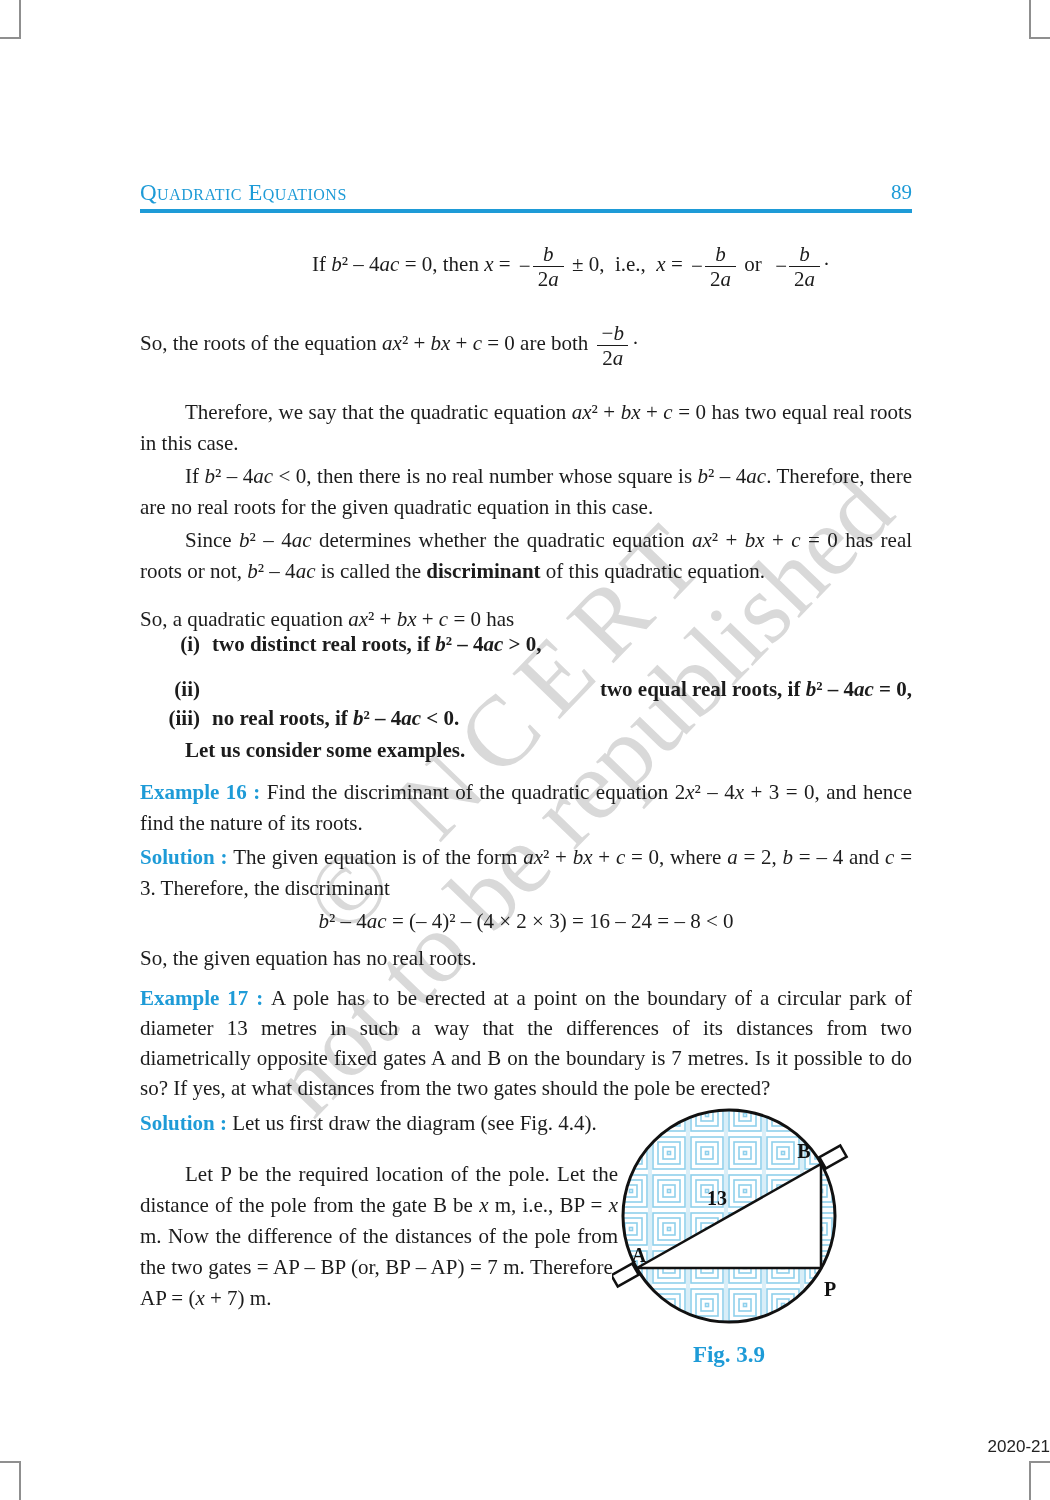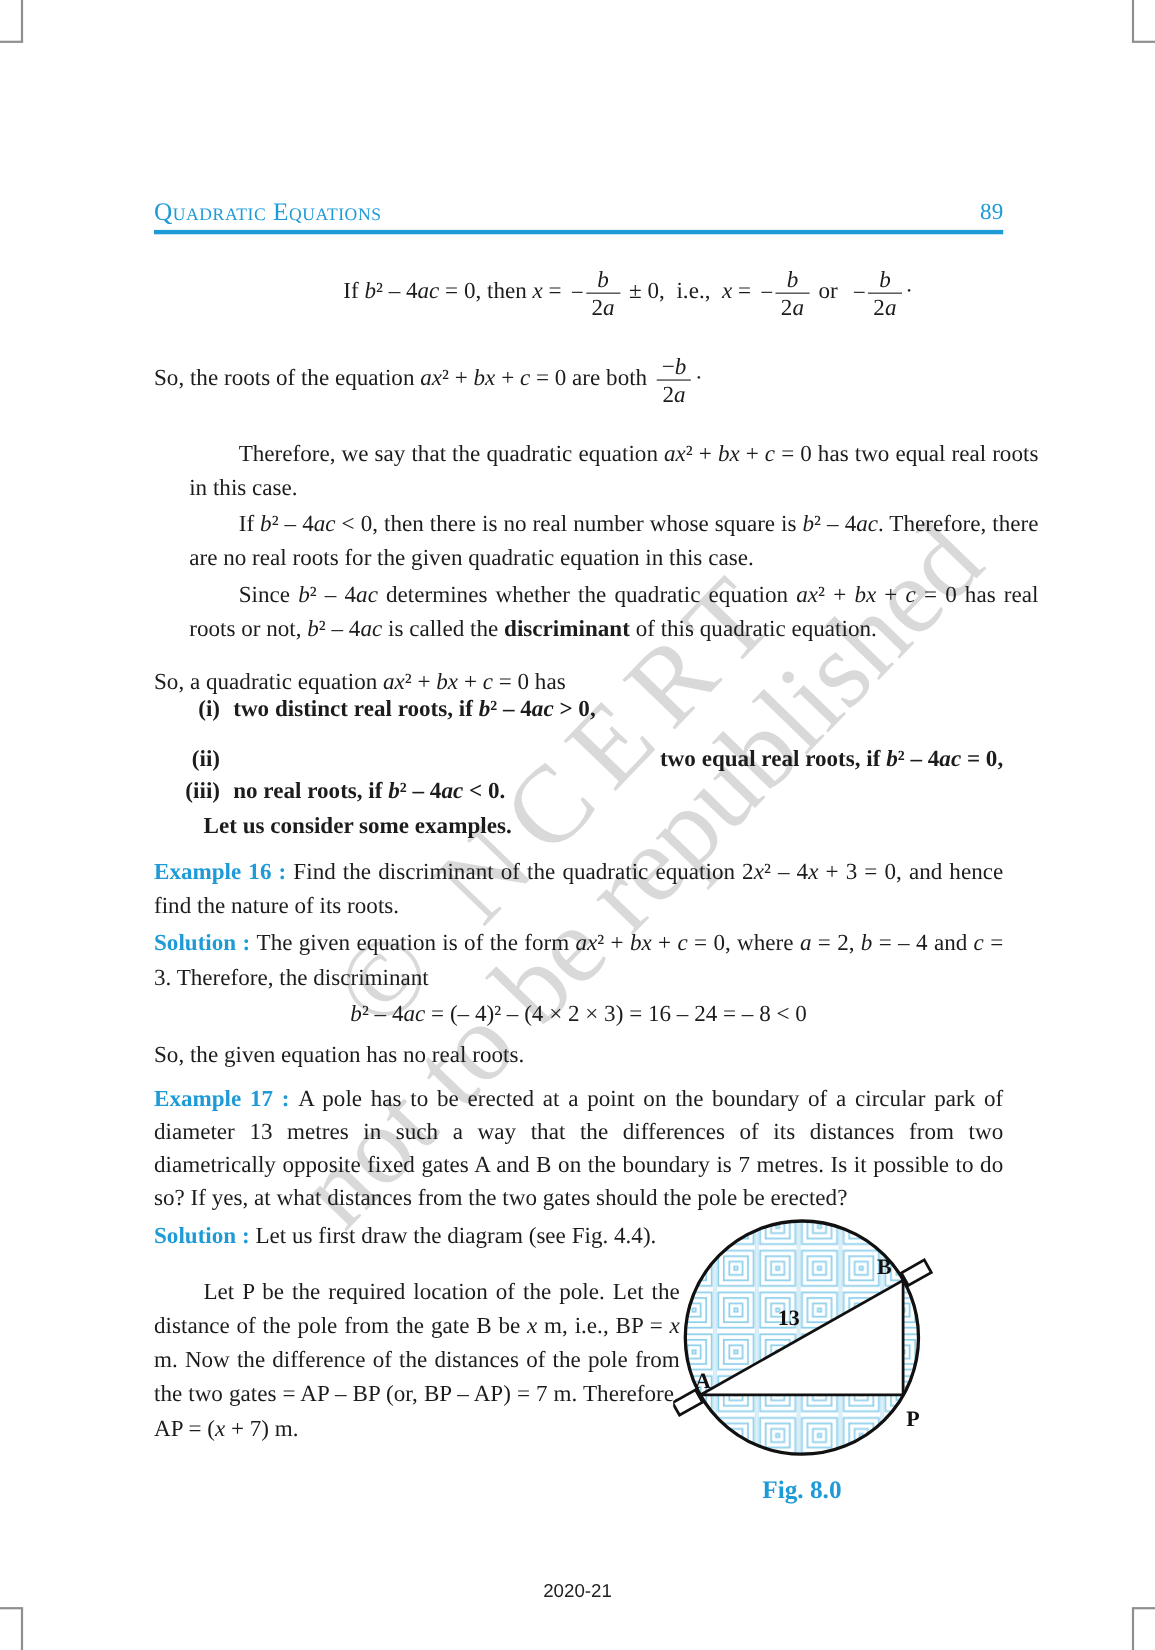--- a/index.html
+++ b/index.html
@@ -18,21 +18,21 @@
   
   .wm{position:absolute;left:545px;top:760px;transform:translate(-50%,-50%) rotate(-46deg);
       color:#d9d9d9;z-index:1;text-align:center;white-space:nowrap;line-height:1.02;}
   .wm .l1{font-size:100px;letter-spacing:.16em;}
   .wm .l2{font-size:100px;}
 
   
   .block{position:absolute;left:140px;width:772px;font-size:21px;line-height:31px;
          text-align:justify;z-index:2;}
   .center{text-align:center;}
-  .indent{text-indent:45px;margin-left:32px;}
+  .indent{text-indent:45px;}
   .pad45{padding-left:45px;}
   .it{font-style:italic;}
   .bd{font-weight:bold;}
   .blue{color:#1e9bd7;}
 
   
   .frac{display:inline-flex;align-items:center;vertical-align:middle;margin:0 3px;}
   .frac .pre{margin-right:2px;}
   .frac .stack{display:inline-flex;flex-direction:column;align-items:center;line-height:1.05;}
   .frac .num{display:block;padding:0 5px 1px;}
@@ -45,21 +45,21 @@
 
   
   .solcol{position:absolute;left:140px;top:1108px;width:478px;font-size:21px;
           line-height:31px;text-align:justify;z-index:2;}
   .solcol .p2{margin-top:20px;text-indent:45px;}
 
   .figwrap{position:absolute;left:612px;top:1096px;width:306px;height:252px;z-index:2;}
   .figcap{position:absolute;left:612px;top:1342px;width:234px;text-align:center;
           font-size:23px;font-weight:bold;color:#1e9bd7;z-index:2;}
 
-  .footer{position:absolute;left:0;top:1437px;width:1050px;text-align:center;
+  .footer{position:absolute;left:0;top:1437px;width:1050px;text-align:right;
           font-family:"Liberation Sans",sans-serif;font-size:17px;color:#222;z-index:2;}
 </style>
 </head>
 <body>
 
 <div class="page">
 
   <div class="crop" style="left:19px;top:0;width:2px;height:38px;"></div>
   <div class="crop" style="left:0;top:37px;width:21px;height:2px;"></div>
   <div class="crop" style="left:1029px;top:0;width:2px;height:38px;"></div>
@@ -150,17 +150,17 @@
       <circle cx="117" cy="120" r="106" fill="url(#tilepat)" stroke="#111111" stroke-width="3"></circle>
       <polygon points="25,172 209,68 209,172" fill="#ffffff" stroke="#111111" stroke-width="2.5" stroke-linejoin="miter"></polygon>
       <rect x="-12" y="-6.5" width="24" height="13" fill="#ffffff" stroke="#111111" stroke-width="2.5" transform="translate(221,61) rotate(-29.5)"></rect>
       <rect x="-12" y="-6.5" width="24" height="13" fill="#ffffff" stroke="#111111" stroke-width="2.5" transform="translate(13,179) rotate(-29.5)"></rect>
       <text x="105" y="109" text-anchor="middle" font-family="Liberation Serif, serif" font-size="20" font-weight="bold" fill="#111111">13</text>
       <text x="27" y="166" text-anchor="middle" font-family="Liberation Serif, serif" font-size="20" font-weight="bold" fill="#111111">A</text>
       <text x="192" y="62" text-anchor="middle" font-family="Liberation Serif, serif" font-size="20" font-weight="bold" fill="#111111">B</text>
       <text x="218" y="200" text-anchor="middle" font-family="Liberation Serif, serif" font-size="20" font-weight="bold" fill="#111111">P</text>
     </svg>
   </div>
-  <div class="figcap">Fig. 8.0</div>
+  <div class="figcap">Fig. 3.9</div>
 
   <div class="footer">2020-21</div>
 
 </div>
 
 </body></html>

